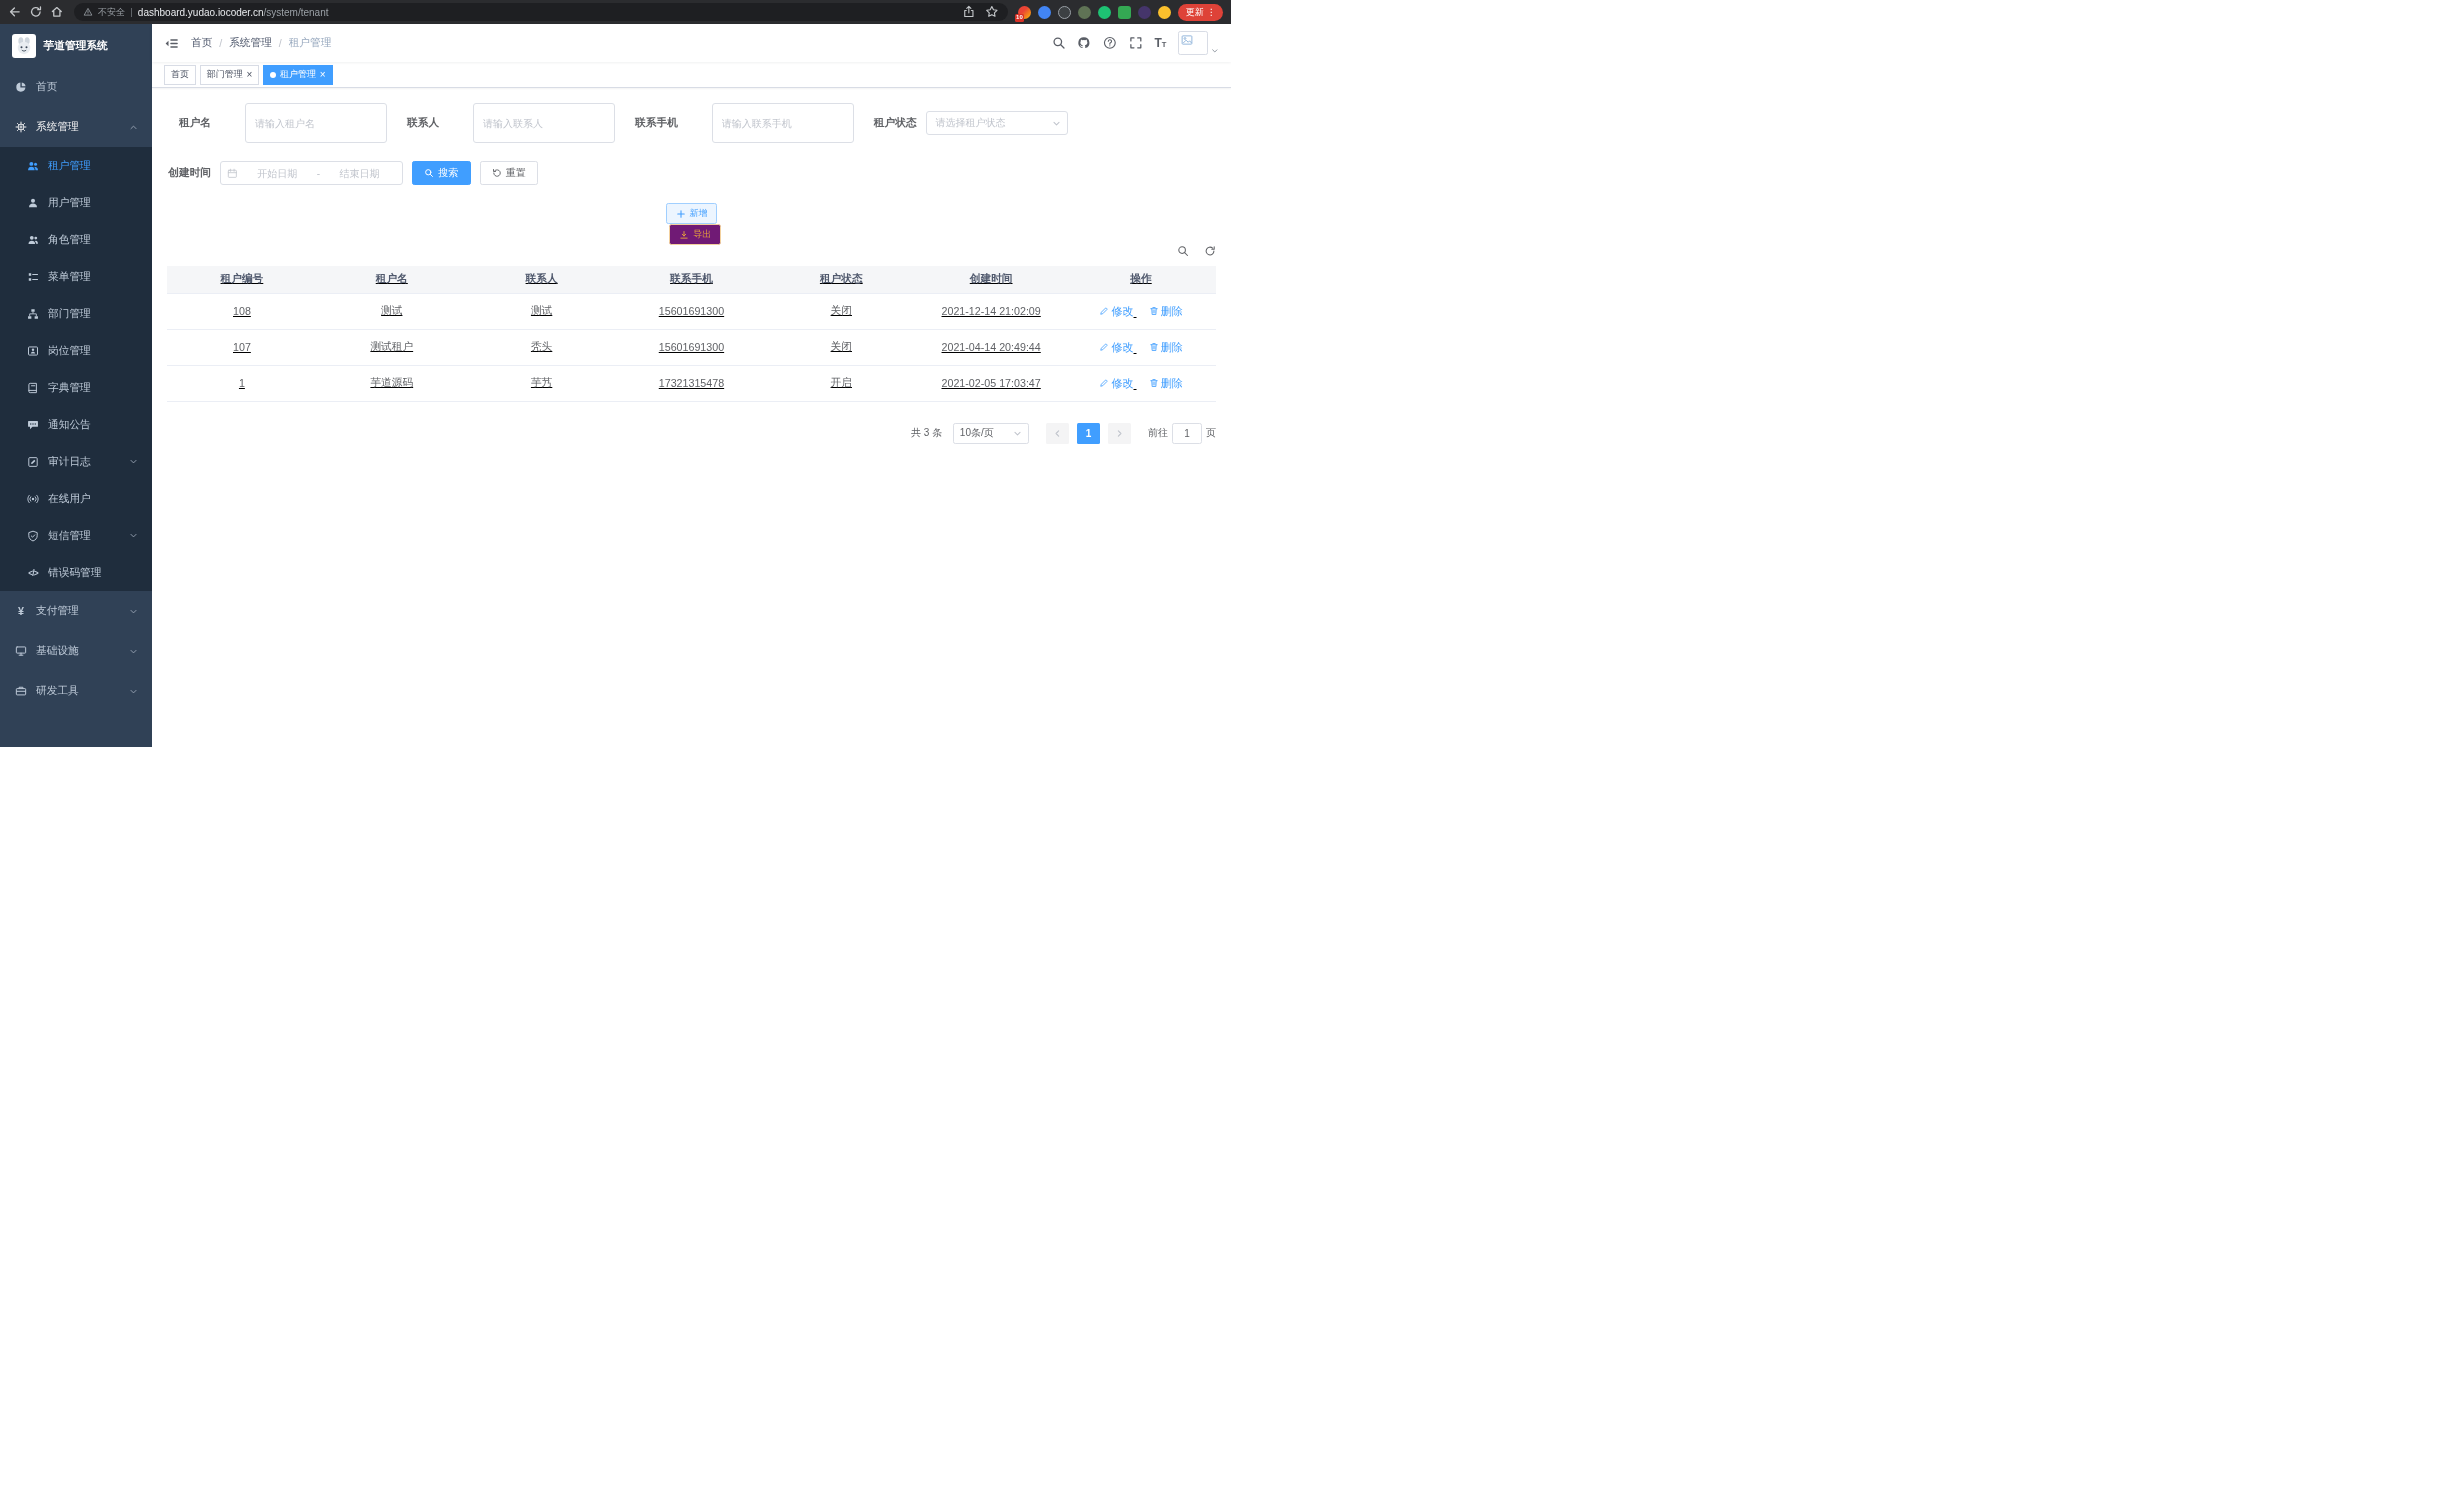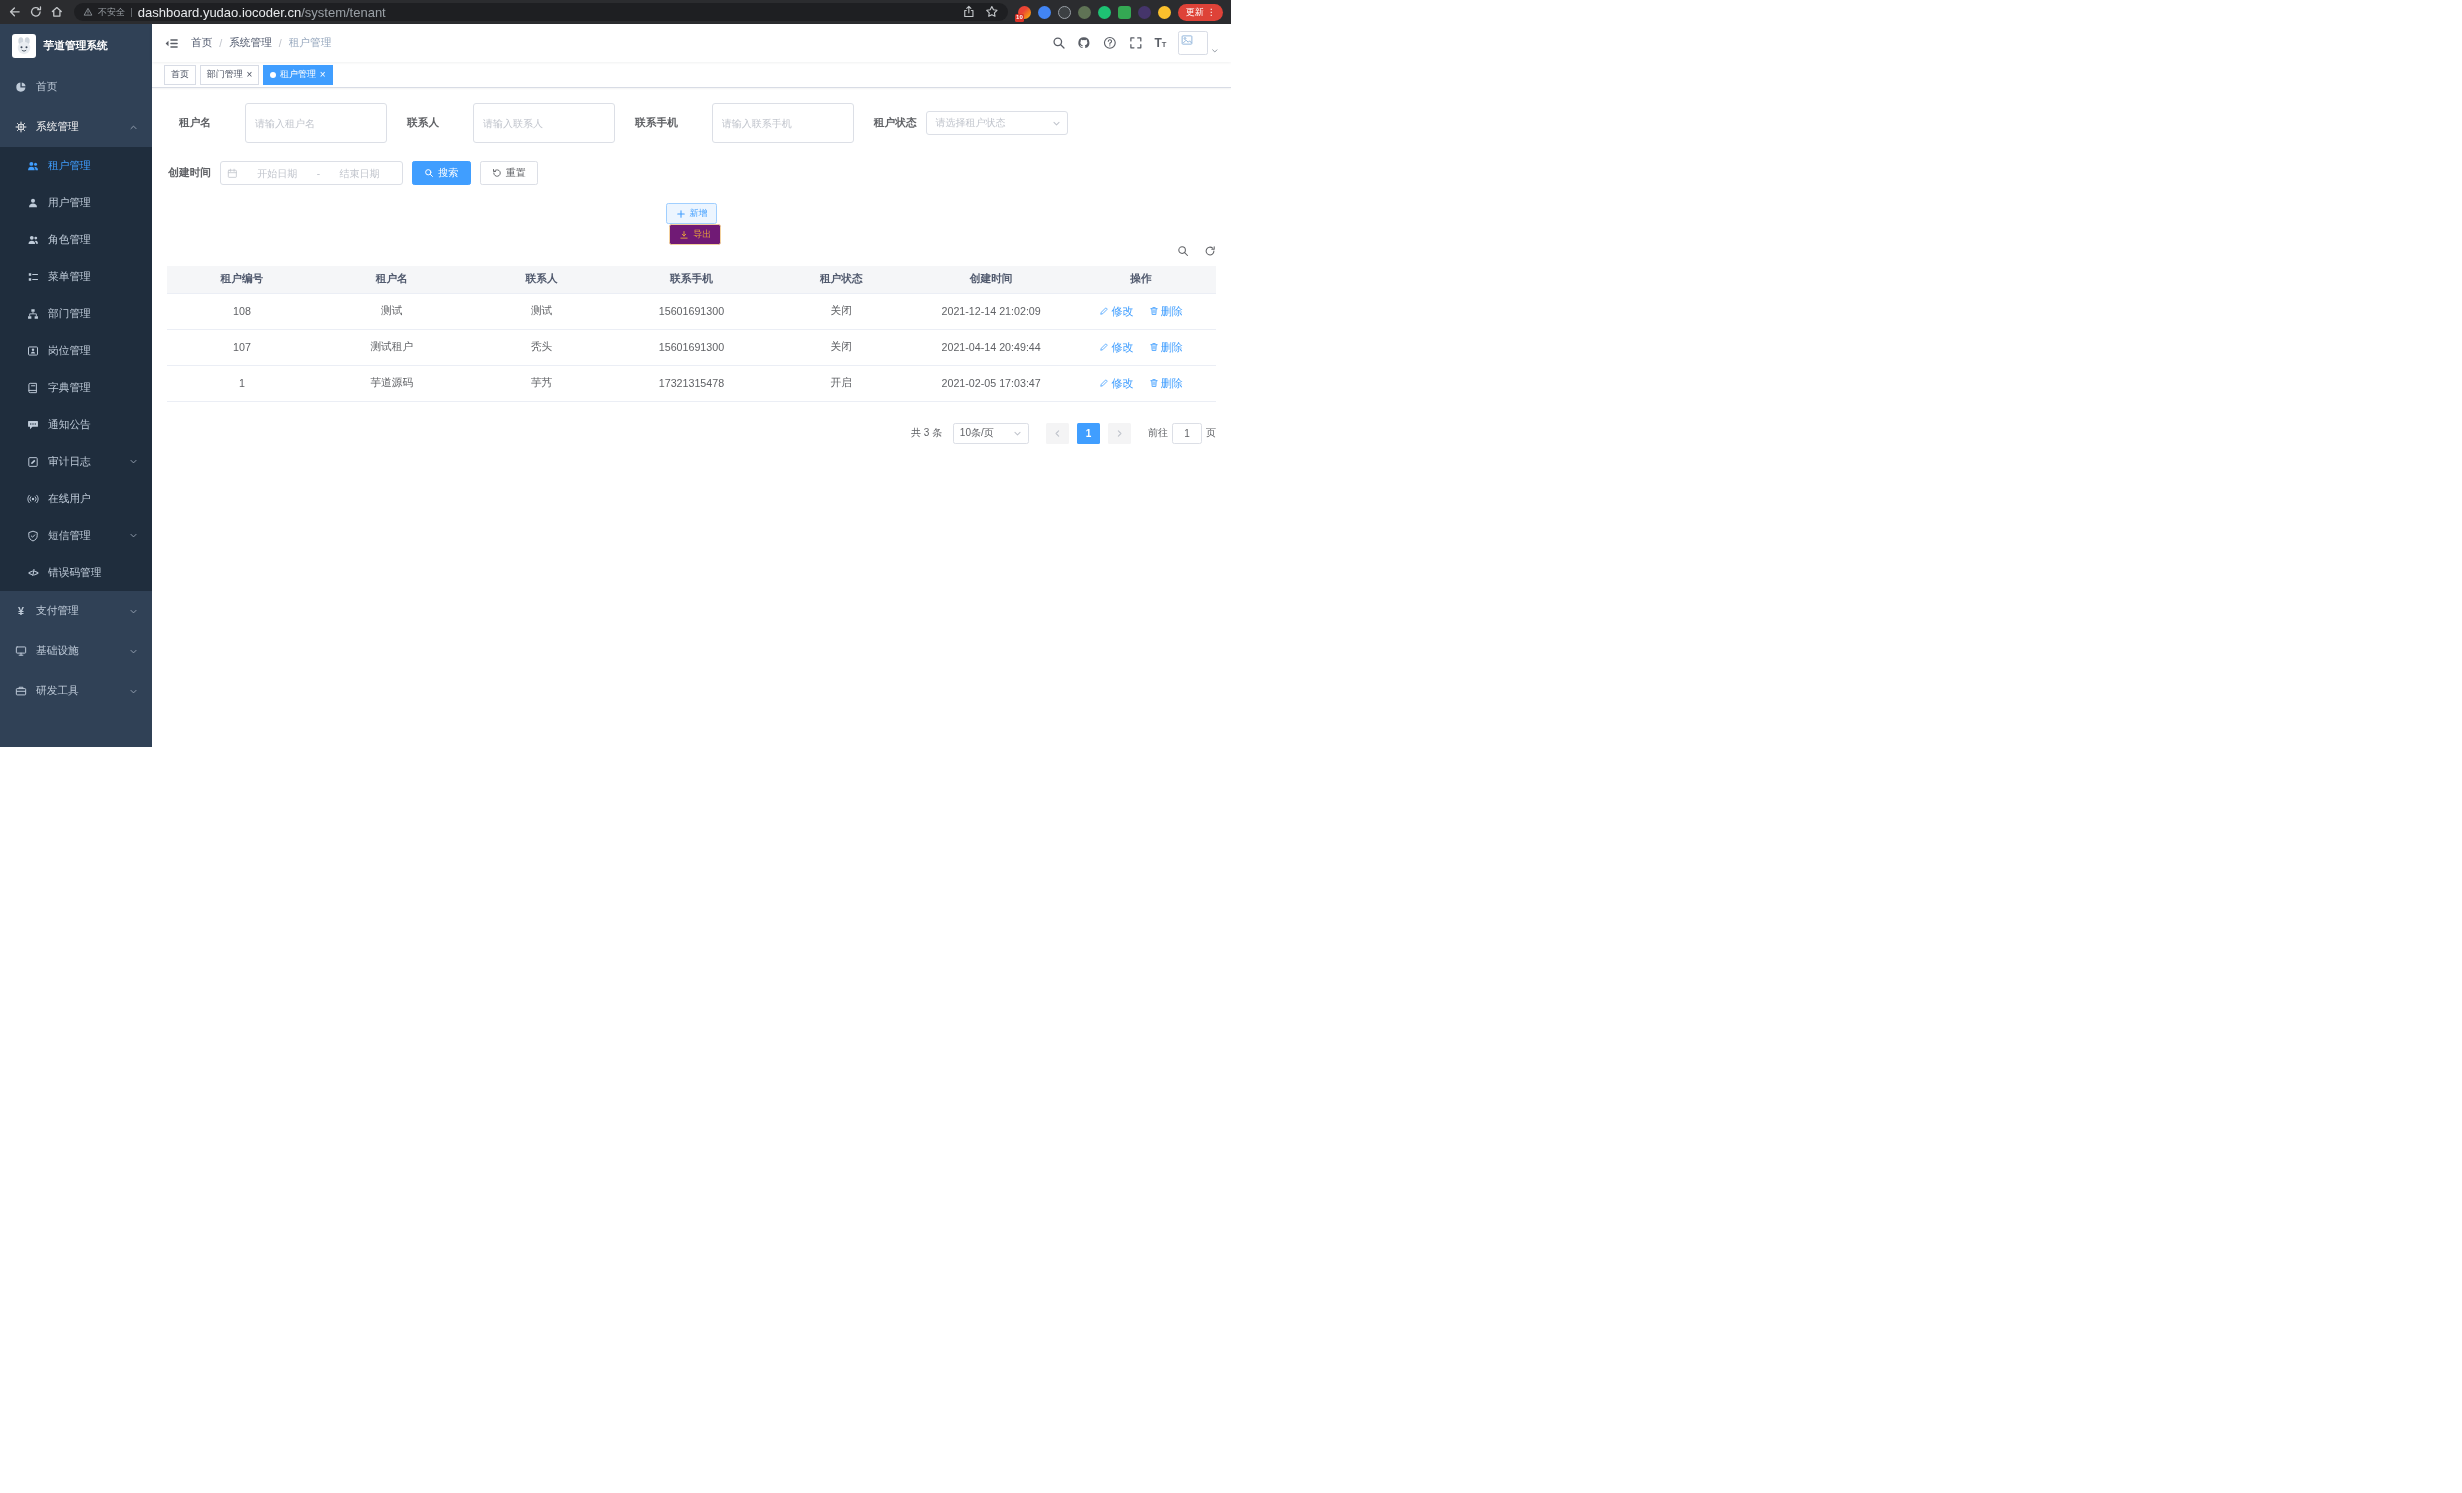--- a/index.html
+++ b/index.html
@@ -5,21 +5,21 @@
   * { margin:0; padding:0; box-sizing:border-box; }
   html,body { width:1231px; height:747px; font-family:"Liberation Sans","DejaVu Sans",sans-serif; background:#fff; overflow:hidden; }
   svg { display:block; }
 
   
   .browser { height:24px; background:#2b2c2f; display:flex; align-items:center; padding:0 7.6px; gap:7.6px; color:#d6d8da; }
   .b-ic { width:13.7px; height:13.7px; color:#c3c6c9; display:flex; align-items:center; justify-content:center; cursor:pointer; }
   .omnibox { flex:1; height:18px; background:#1e1f22; border-radius:9px; display:flex; align-items:center; padding:0 9px; gap:6px; margin:0 3px; min-width:0; }
   .omni-warn { color:#9aa0a6; display:flex; align-items:center; gap:4.6px; font-size:9px; }
   .omni-sep { width:0.8px; height:9px; background:#5f6368; }
-  .omni-url { font-size:13px; color:#e8eaed; white-space:nowrap; overflow:hidden; }
+  .omni-url { font-size:10px; color:#e8eaed; white-space:nowrap; overflow:hidden; }
   .omni-url .path { color:#9aa0a6; }
   .omni-right { margin-left:auto; display:flex; gap:9px; color:#c3c6c9; }
   .ext-tray { display:flex; align-items:center; gap:6.9px; }
   .ext { width:13px; height:13px; border-radius:50%; position:relative; flex-shrink:0; }
   .ext.sq { border-radius:3px; }
   .ext-badge { position:absolute; left:-3.8px; bottom:-3px; background:#d93025; color:#fff; font-size:6px; padding:0 1.5px; border-radius:1.5px; line-height:7.6px; font-weight:bold; }
   .update-btn { background:#de4238; color:#fff; font-size:9px; height:17px; border-radius:9px; padding:0 7.6px; display:flex; align-items:center; gap:3px; cursor:pointer; white-space:nowrap; }
 
   
   .app { display:flex; height:calc(100% - 24px); }
@@ -84,21 +84,21 @@
   .btn.plain-primary { background:#ecf5ff; border-color:#a0cfff; color:#409eff; }
   .btn.plain-warning { background:#701a75; border-color:#f3d19e; color:#e6a23c; }
 
   
   .toolbar { display:flex; align-items:center; margin-bottom:9px;flex-direction:column; }
   .toolbar .gap { margin-left:7.6px; }
   .tool-right { margin-left:auto; display:flex; align-items:center; gap:15px; color:#606266; }
   .tool-ic { width:12px; height:12px; cursor:pointer; }
 
   
-  table.grid { width:100%; border-collapse:collapse; table-layout:fixed; }
+  table.grid { width:100%; border-collapse:collapse; table-layout:fixed;text-decoration:underline; }
   .grid th { height:27px; background:#f5f6f8; color:#515a6e; font-size:10.7px; font-weight:700; text-align:center; border-bottom:0.8px solid #ebeef5; }
   .grid td { height:36px; color:#606266; font-size:10.7px; text-align:center; border-bottom:0.8px solid #ebeef5; white-space:nowrap; }
   .op-link { color:#409eff; font-size:11px; display:inline-flex; align-items:center; gap:2.3px; cursor:pointer; }
   .op-link + .op-link { margin-left:12px; }
   .op-link .oic { width:10px; height:10px; }
 
   
   .pager { display:flex; align-items:center; justify-content:flex-end; margin-top:21px; font-size:10px; color:#606266; }
   .pg-total { margin-right:10.7px; }
   .pg-select { width:76px; height:21px; border:0.8px solid #dcdfe6; border-radius:2.3px; display:flex; align-items:center; justify-content:space-between; padding:0 6px; cursor:pointer; background:#fff; margin-right:13.7px; }

